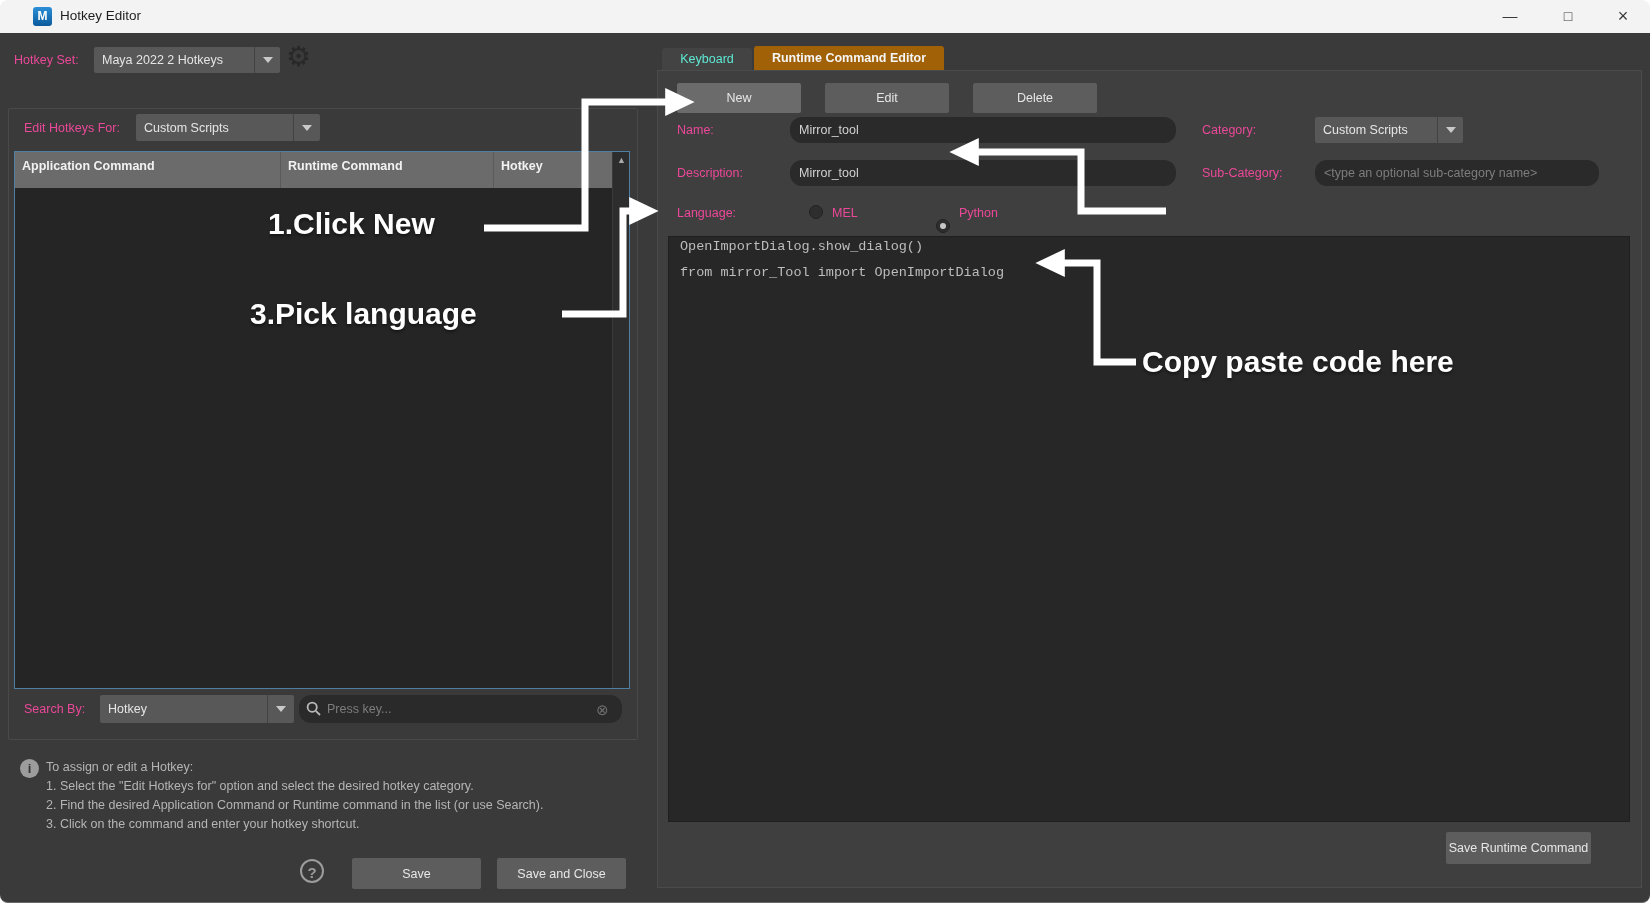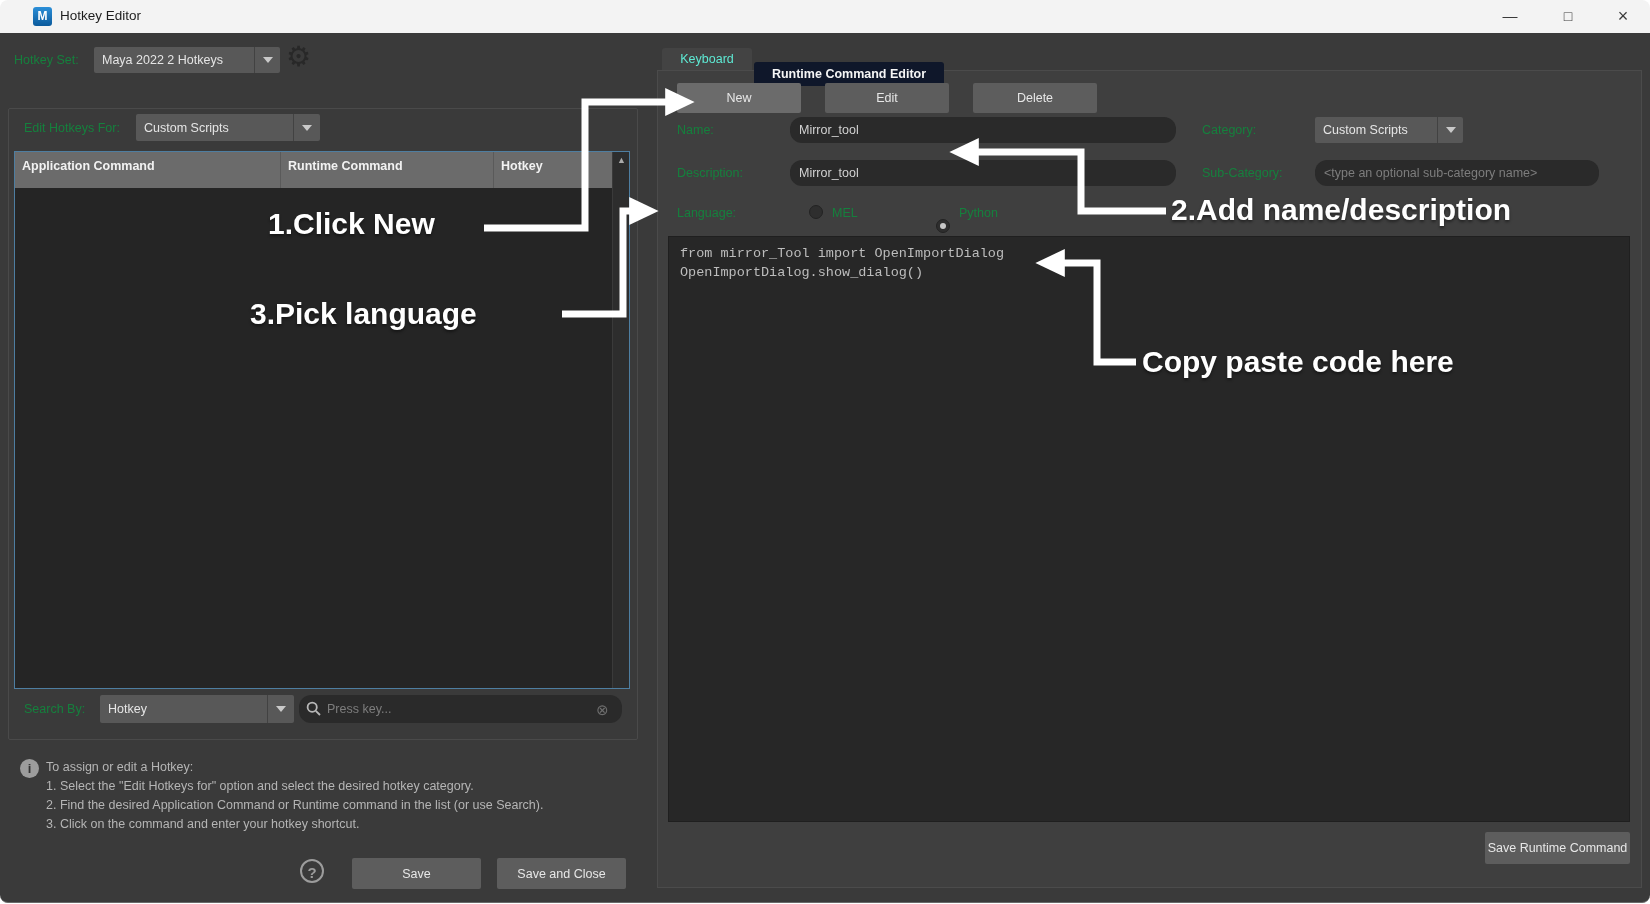--- a/index.html
+++ b/index.html
@@ -8,21 +8,21 @@
 
   
   .titlebar{left:0;top:0;width:1650px;height:33px;background:#f3f3f3;border-radius:8px 8px 0 0;border-bottom:1px solid #e0e0e0;}
   .app-icon{left:33px;top:7px;width:19px;height:19px;border-radius:3px;background:linear-gradient(#2b8fd8,#0b5a9c);color:#fff;font-weight:bold;font-size:12px;text-align:center;line-height:19px;}
   .win-title{left:60px;top:8px;font-size:13.5px;color:#1d1d1d;}
   .win-btn{top:0;width:46px;height:32px;text-align:center;line-height:32px;color:#3a3a3a;font-size:15px;}
 
   
   .body{left:0;top:33px;width:1650px;height:869px;background:#3a3a3a;border-radius:0 0 8px 8px;border-bottom:1px solid #6a6a6a;}
 
-  .lbl{font-size:12.5px;color:#15803d;white-space:nowrap;}
+  .lbl{font-size:12.5px;color:#ec4899;white-space:nowrap;}
   .combo{background:#585858;border-radius:2px 0 0 2px;color:#e5e5e5;font-size:12.5px;display:flex;align-items:center;padding:0 8px;box-sizing:border-box;}
   .combo-arrow{background:#585858;border-radius:0 2px 2px 0;border-left:1px solid #424242;display:flex;align-items:center;justify-content:center;}
   .tri-down{width:0;height:0;border-left:5px solid transparent;border-right:5px solid transparent;border-top:6px solid #c9c9c9;}
   .field{background:#2a2a2a;border-radius:12px;color:#d2d2d2;font-size:12.5px;display:flex;align-items:center;padding:0 9px;box-sizing:border-box;}
   .placeholder{color:#7d7d7d;}
   .btn{background:#5d5d5d;border-radius:2px;color:#e7e7e7;font-size:12.5px;display:flex;align-items:center;justify-content:center;box-sizing:border-box;}
 
   
   .groupbox{left:8px;top:108px;width:630px;height:632px;border:1px solid #4a4a4a;border-radius:2px;box-sizing:border-box;}
   .hk-table{left:14px;top:151px;width:616px;height:538px;border:1px solid #4e7ea1;box-sizing:border-box;background:#252525;}
@@ -34,21 +34,21 @@
   
   .info-icon{left:20px;top:759px;width:19px;height:19px;border-radius:50%;background:#9c9c9c;color:#353535;font-weight:bold;font-size:13px;text-align:center;line-height:19px;}
   .info-line{font-size:12.5px;color:#b5b5b5;white-space:nowrap;}
 
   .help-circle{left:300px;top:859px;width:24px;height:24px;border:2px solid #9c9c9c;border-radius:50%;color:#9c9c9c;font-size:15px;font-weight:bold;text-align:center;line-height:24px;box-sizing:border-box;}
 
   
   .rpanel{left:657px;top:70px;width:985px;height:818px;background:#3f3f3f;border:1px solid #4b4b4b;box-sizing:border-box;}
   .tab{height:22px;font-size:12.5px;display:flex;align-items:center;justify-content:center;border-radius:3px 3px 0 0;}
   .tab-inactive{background:#434343;color:#5eead4;}
-  .tab-active{background:#0f172a;color:#f5f5f5;font-weight:bold;margin-top:16px;}
+  .tab-active{background:#a16207;color:#f5f5f5;font-weight:bold;}
   .radio{width:14px;height:14px;border-radius:50%;background:#2e2e2e;border:1px solid #232323;box-sizing:border-box;position:relative;}
   .radio .dot{position:absolute;left:3px;top:3px;width:6px;height:6px;border-radius:50%;background:#c6c6c6;}
   .codearea{left:668px;top:236px;width:962px;height:586px;background:#272727;border:1px solid #1f1f1f;box-sizing:border-box;}
   .codeline{font-family:"Liberation Mono",monospace;font-size:13.5px;color:#bdbdbd;white-space:pre;line-height:19px;}
 
   
   .anno{font-size:30px;font-weight:bold;color:#ffffff;white-space:nowrap;text-shadow:0 2px 3px rgba(0,0,0,0.45);}
   #arrow-overlay{position:absolute;left:0;top:0;width:1650px;height:904px;pointer-events:none;}
 </style>
 </head>
@@ -141,29 +141,28 @@
 
   <div class="abs lbl" style="left:677px;top:206px;">Language:</div>
   <div class="abs radio" style="left:809px;top:205px;"></div>
   <div class="abs lbl" style="left:832px;top:206px;">MEL</div>
   <div class="abs radio" style="left:936px;top:205px;">
       <div class="dot"></div>
     </div>
   <div class="abs lbl" style="left:959px;top:206px;">Python</div>
 
   <div class="abs codearea">
+    <div class="codeline" style="margin:0 0 0 11px;">OpenImportDialog.show_dialog()</div>
     <div class="codeline" style="margin:7px 0 0 11px;">from mirror_Tool import OpenImportDialog</div>
-    <div class="codeline" style="margin:0 0 0 11px;">OpenImportDialog.show_dialog()</div>
   </div>
 
-  <div class="abs btn" style="left:1446px;top:832px;width:145px;height:32px;margin-left:39px;">Save Runtime Command</div>
+  <div class="abs btn" style="left:1446px;top:832px;width:145px;height:32px;">Save Runtime Command</div>
 
   <div class="abs anno" style="left:268px;top:207px;">1.Click New</div>
   <div class="abs anno" style="left:250px;top:297px;">3.Pick language</div>
-  <div class="abs anno" style="left:1171px;top:193px;">2.Add name/description</div>
   <div class="abs anno" style="left:1142px;top:345px;">Copy paste code here</div>
 
   <svg id="arrow-overlay">
     <defs>
       <marker id="ah" markerWidth="5" markerHeight="5" refX="0.4" refY="2" orient="auto" markerUnits="strokeWidth">
         <path d="M0,0 L4.2,2 L0,4 Z" fill="#ffffff"></path>
       </marker>
     </defs>
     <polyline points="484,228 585,228 585,102 668,102" fill="none" stroke="#ffffff" stroke-width="7" marker-end="url(#ah)"></polyline>
     <polyline points="562,314 623,314 623,211 632,211" fill="none" stroke="#ffffff" stroke-width="7" marker-end="url(#ah)"></polyline>

